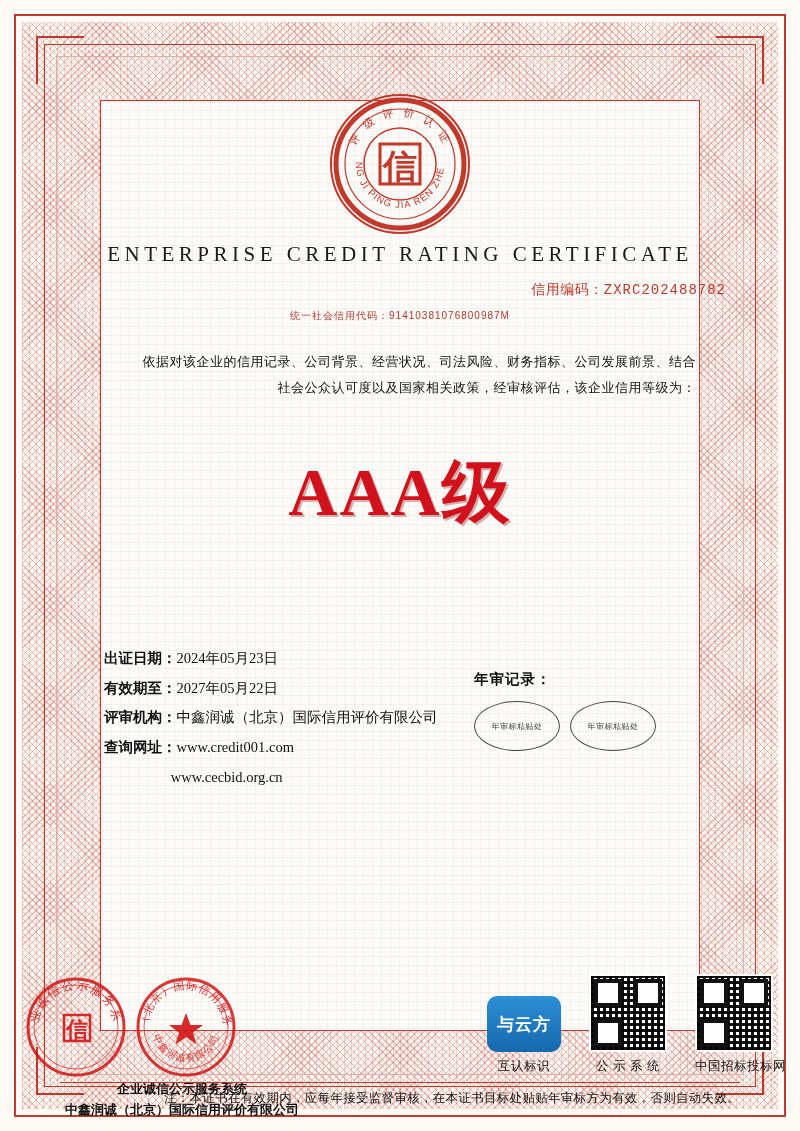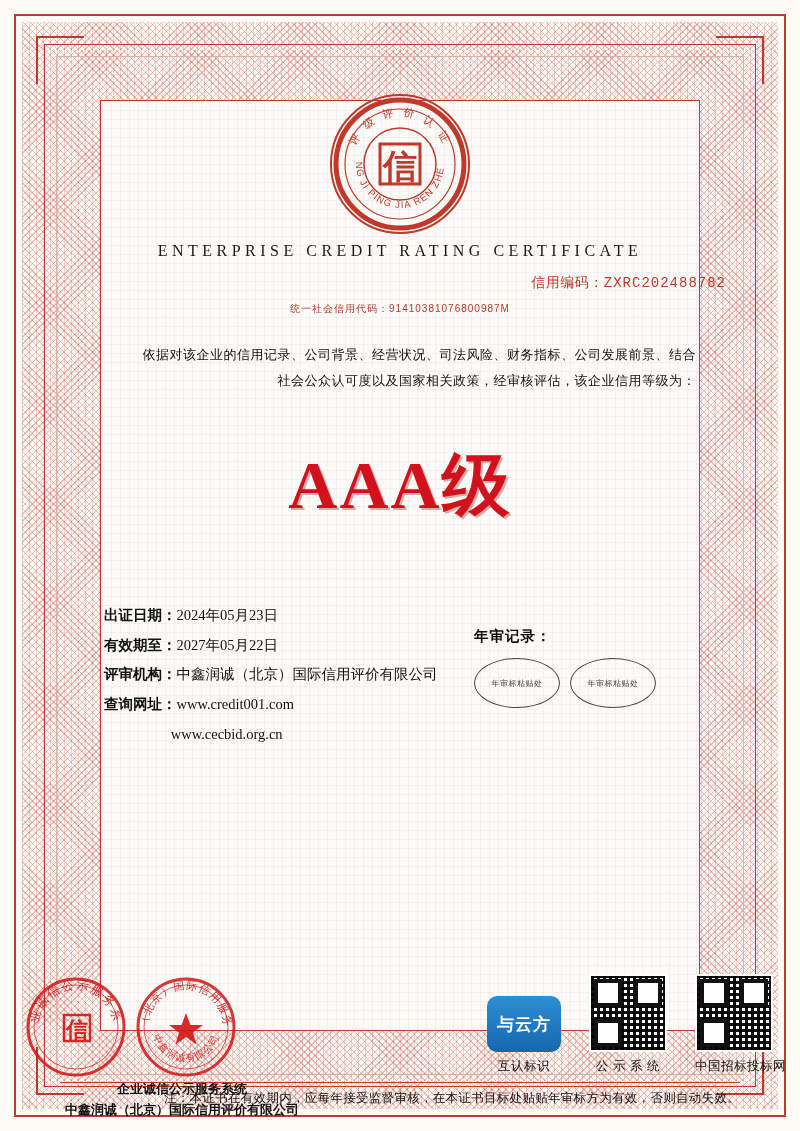--- a/index.html
+++ b/index.html
@@ -104,21 +104,21 @@
     font-weight: bold;
     font-size: 54px;
     letter-spacing: 3px;
     color: #111;
     line-height: 1.05;
     text-shadow: 1px 1px 0 #999;
   }
   .title-en {
     margin-top: 6px;
     font-family: "Liberation Serif", serif;
-    font-size: 16px;
+    font-size: 21px;
     letter-spacing: 4.5px;
     color: #1a1a1a;
   }
   .cert-no {
     margin-top: 14px;
     text-align: right;
     padding-right: 4px;
     font-size: 14px;
     color: #c0392b;
     letter-spacing: .5px;
@@ -158,21 +158,21 @@
     font-family: "Liberation Serif", "DejaVu Serif", serif;
     font-weight: bold;
     font-size: 68px;
     color: #d1111b;
     letter-spacing: 2px;
     text-shadow: 2px 2px 0 rgba(120,0,0,.30);
   }
 
   
   .info-row {
-    margin-top: 70px;
+    margin-top: 106px;
     display: flex;
     align-items: flex-start;
     text-align: left;
   }
   .info-left {
     width: 370px;
     padding-left: 34px;
     font-family: "Liberation Serif", serif;
     font-size: 14.5px;
     color: #111;

